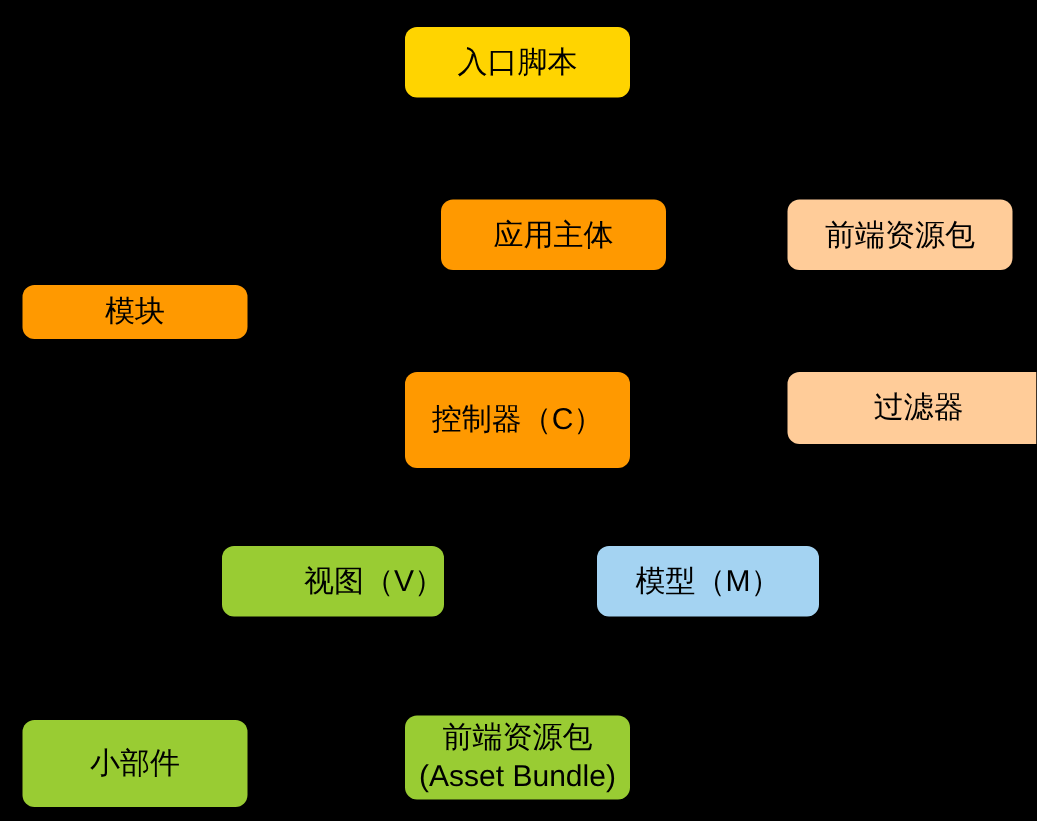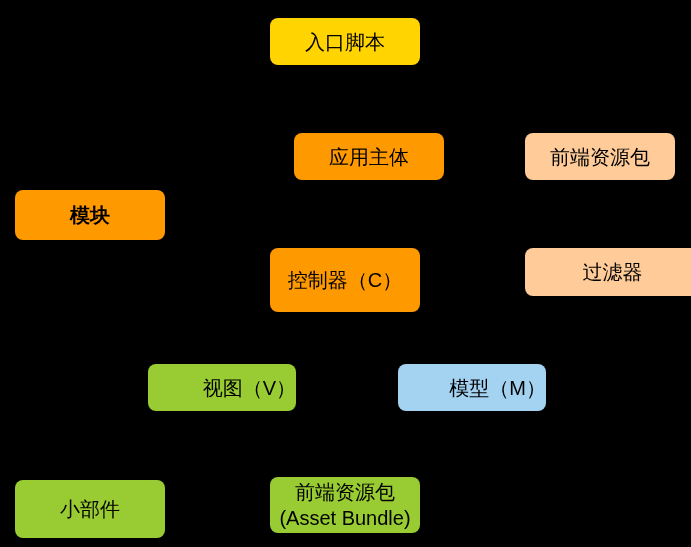--- a/index.html
+++ b/index.html
@@ -34,25 +34,25 @@
   }
   .c-yellow { background: #ffd400; }
   .c-orange { background: #ff9900; }
   .c-peach  { background: #ffcc99; }
   .c-green  { background: #99cc33; }
   .c-blue   { background: #a4d3f2; }
 
   #n-entry      { left: 270px; top: 18px;  width: 150px; height: 47px; }
   #n-app        { left: 270px; top: 133px; width: 150px; height: 47px; margin-left: 24px; }
   #n-components { left: 525px; top: 133px; width: 150px; height: 47px; }
-  #n-modules    { left: 15px;  top: 190px; width: 150px; height: 50px; font-weight: bold; }
+  #n-modules    { left: 15px;  top: 190px; width: 150px; height: 36px; }
   #n-controller { left: 270px; top: 248px; width: 150px; height: 64px; }
   #n-filters    { left: 525px; top: 248px; width: 175px; height: 48px; }
   #n-view       { left: 148px; top: 364px; width: 148px; height: 47px; align-items: flex-end; }
-  #n-model      { left: 398px; top: 364px; width: 148px; height: 47px; align-items: flex-end; }
+  #n-model      { left: 398px; top: 364px; width: 148px; height: 47px; }
   #n-widgets    { left: 15px;  top: 480px; width: 150px; height: 58px; }
   #n-assets     { left: 270px; top: 477px; width: 150px; height: 56px; }
 </style>
 </head>
 <body>
 
 <div class="canvas">
 
   <div class="node c-yellow" id="n-entry">
     <span>入口脚本</span>

